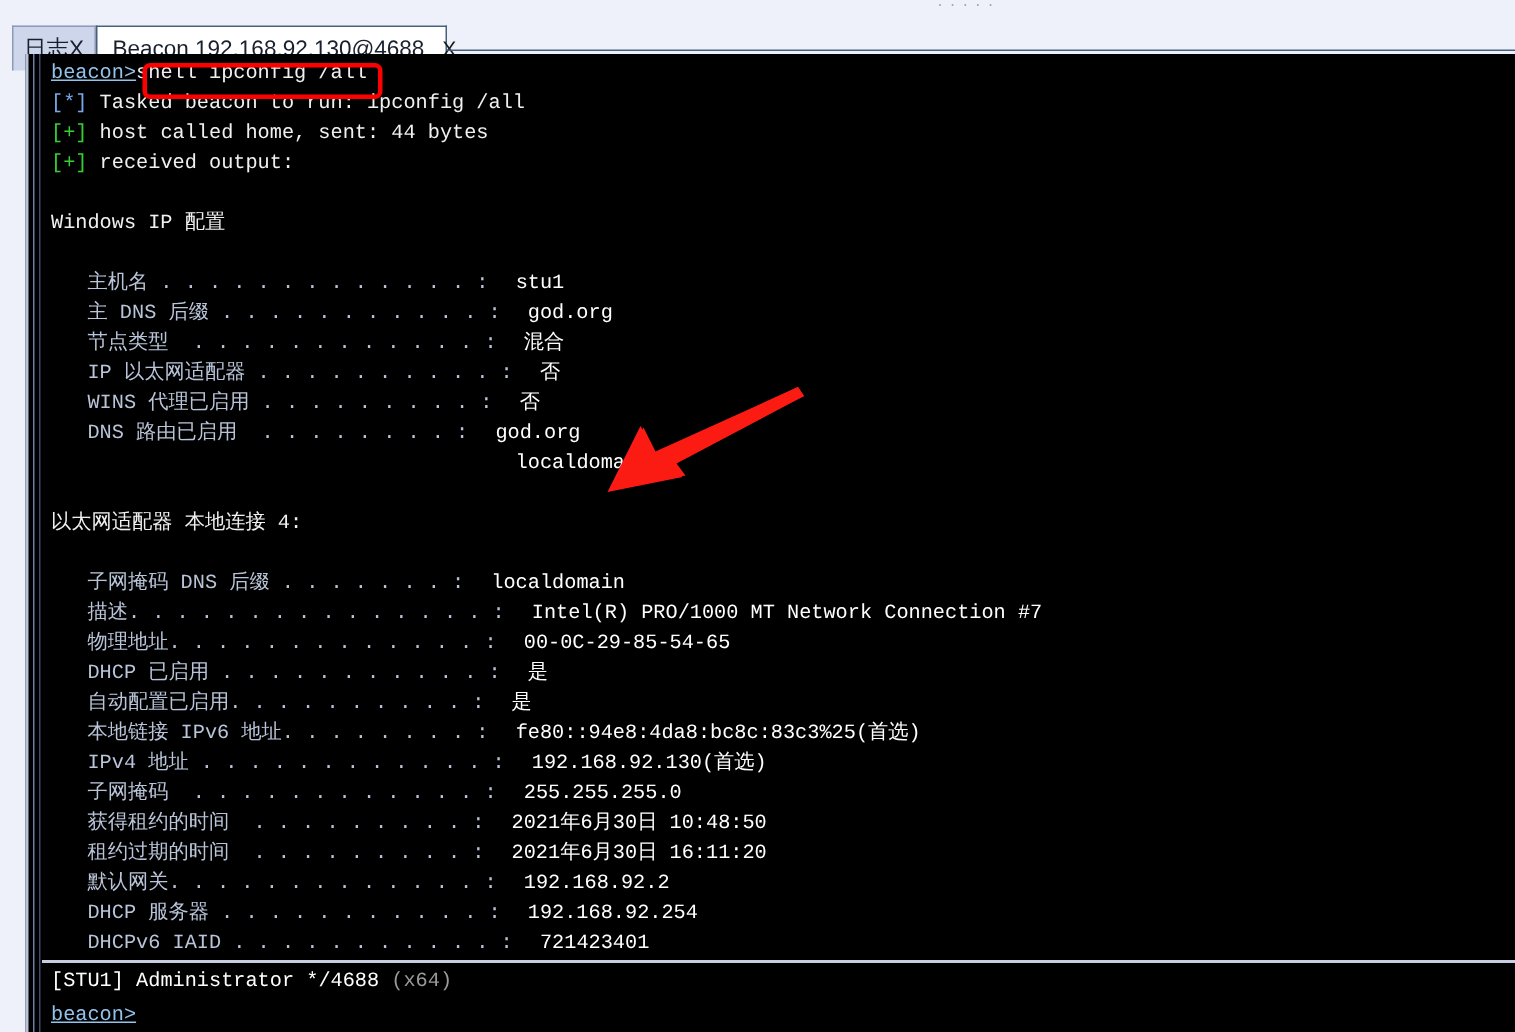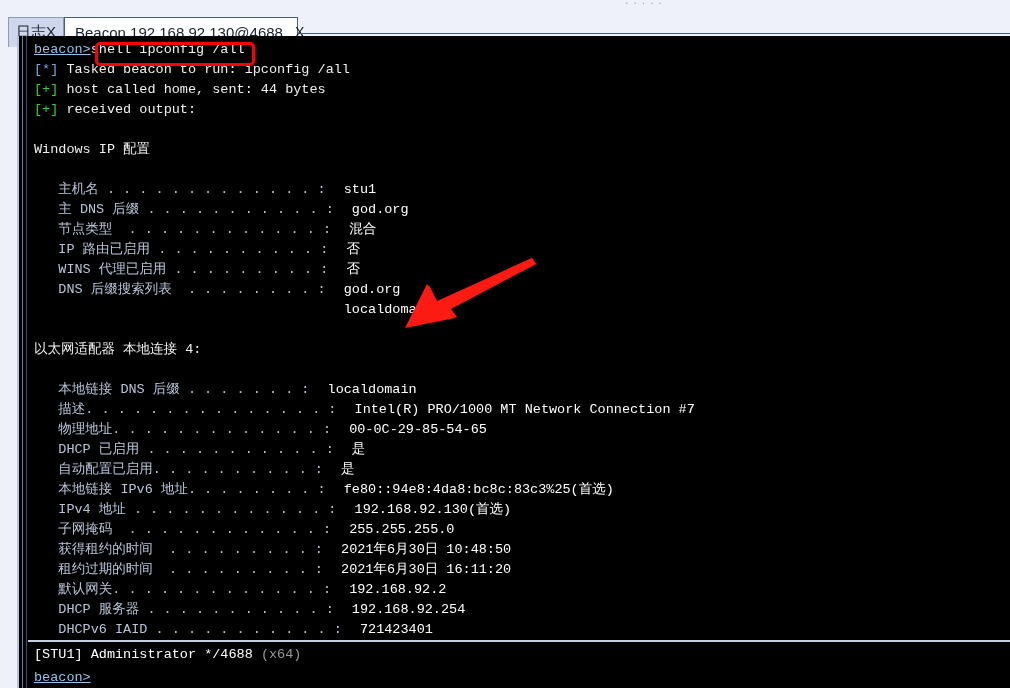--- a/index.html
+++ b/index.html
@@ -246,28 +246,28 @@
         <div class="line"><span class="c-prompt">beacon&gt;</span><span class="c-white">shell ipconfig /all</span></div>
         <div class="line"><span class="c-star">[*]</span><span class="c-white"> Tasked beacon to run: ipconfig /all</span></div>
         <div class="line"><span class="c-plus">[+]</span><span class="c-white"> host called home, sent: 44 bytes</span></div>
         <div class="line"><span class="c-plus">[+]</span><span class="c-white"> received output:</span></div>
         <div class="line blank">&nbsp;</div>
         <div class="line"><span class="c-white">Windows IP 配置</span></div>
         <div class="line blank">&nbsp;</div>
         <div class="line"><span class="c-key">   主机名 . . . . . . . . . . . . . : </span><span class="c-val">stu1</span></div>
         <div class="line"><span class="c-key">   主 DNS 后缀 . . . . . . . . . . . : </span><span class="c-val">god.org</span></div>
         <div class="line"><span class="c-key">   节点类型  . . . . . . . . . . . . : </span><span class="c-val">混合</span></div>
-        <div class="line"><span class="c-key">   IP 路由已启用 . . . . . . . . . . : </span><span class="c-val">否</span></div>
+        <div class="line"><span class="c-key">   IP 以太网适配器 . . . . . . . . . . : </span><span class="c-val">否</span></div>
         <div class="line"><span class="c-key">   WINS 代理已启用 . . . . . . . . . : </span><span class="c-val">否</span></div>
-        <div class="line"><span class="c-key">   DNS 后缀搜索列表  . . . . . . . . : </span><span class="c-val">god.org</span></div>
+        <div class="line"><span class="c-key">   DNS 路由已启用  . . . . . . . . : </span><span class="c-val">god.org</span></div>
         <div class="line"><span class="c-val">                                     localdomain</span></div>
         <div class="line blank">&nbsp;</div>
         <div class="line"><span class="c-white">以太网适配器 本地连接 4:</span></div>
         <div class="line blank">&nbsp;</div>
-        <div class="line"><span class="c-key">   本地链接 DNS 后缀 . . . . . . . : </span><span class="c-val">localdomain</span></div>
+        <div class="line"><span class="c-key">   子网掩码 DNS 后缀 . . . . . . . : </span><span class="c-val">localdomain</span></div>
         <div class="line"><span class="c-key">   描述. . . . . . . . . . . . . . . : </span><span class="c-val">Intel(R) PRO/1000 MT Network Connection #7</span></div>
         <div class="line"><span class="c-key">   物理地址. . . . . . . . . . . . . : </span><span class="c-val">00-0C-29-85-54-65</span></div>
         <div class="line"><span class="c-key">   DHCP 已启用 . . . . . . . . . . . : </span><span class="c-val">是</span></div>
         <div class="line"><span class="c-key">   自动配置已启用. . . . . . . . . . : </span><span class="c-val">是</span></div>
         <div class="line"><span class="c-key">   本地链接 IPv6 地址. . . . . . . . : </span><span class="c-val">fe80::94e8:4da8:bc8c:83c3%25(首选)</span></div>
         <div class="line"><span class="c-key">   IPv4 地址 . . . . . . . . . . . . : </span><span class="c-val">192.168.92.130(首选)</span></div>
         <div class="line"><span class="c-key">   子网掩码  . . . . . . . . . . . . : </span><span class="c-val">255.255.255.0</span></div>
         <div class="line"><span class="c-key">   获得租约的时间  . . . . . . . . . : </span><span class="c-val">2021年6月30日 10:48:50</span></div>
         <div class="line"><span class="c-key">   租约过期的时间  . . . . . . . . . : </span><span class="c-val">2021年6月30日 16:11:20</span></div>
         <div class="line"><span class="c-key">   默认网关. . . . . . . . . . . . . : </span><span class="c-val">192.168.92.2</span></div>

